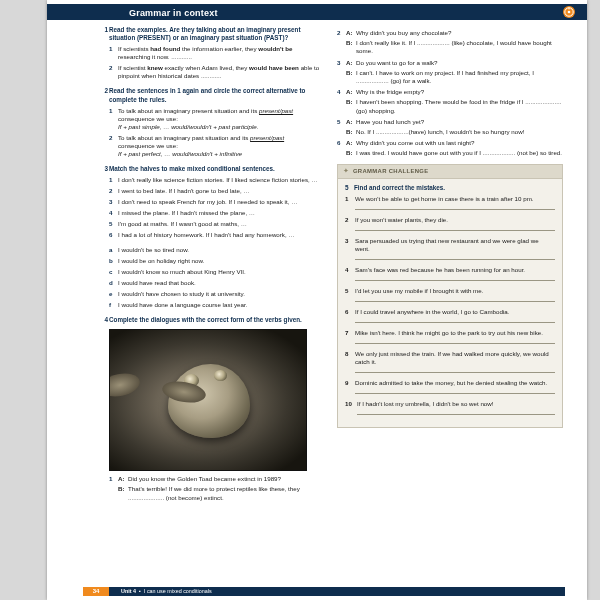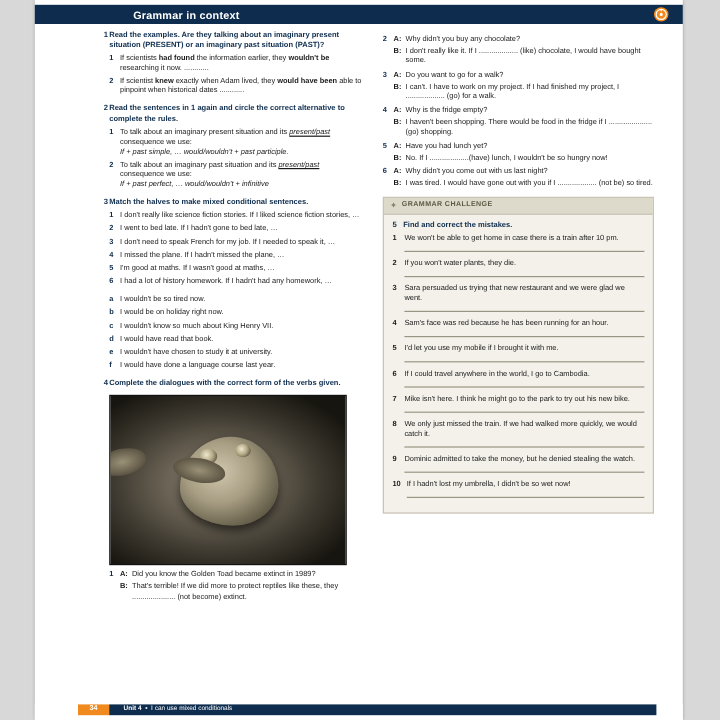--- a/index.html
+++ b/index.html
@@ -4,21 +4,21 @@
 <style>
   html,body{margin:0;padding:0;}
   body{
     width:600px;height:600px;overflow:hidden;
     background:#d8d8d8;
     font-family:"Liberation Sans", sans-serif;
     font-size:6.2px;
     color:#1a1a1a;
   }
   .page{
-    position:absolute;left:29px;top:0;width:540px;height:600px;
+    position:absolute;left:47px;top:0;width:540px;height:600px;
     background:#ffffff;
     box-shadow:0 0 3px rgba(0,0,0,.35);
   }
   
   .header{
     position:absolute;left:0;top:4px;width:540px;height:16px;
     background:#0e2d4e;
     color:#ffffff;
   }
   .header .htitle{

